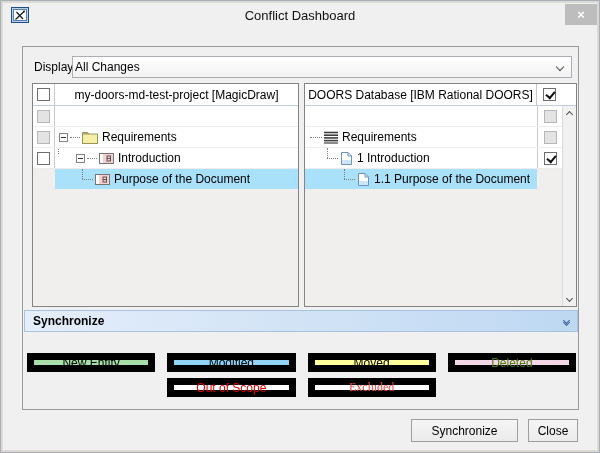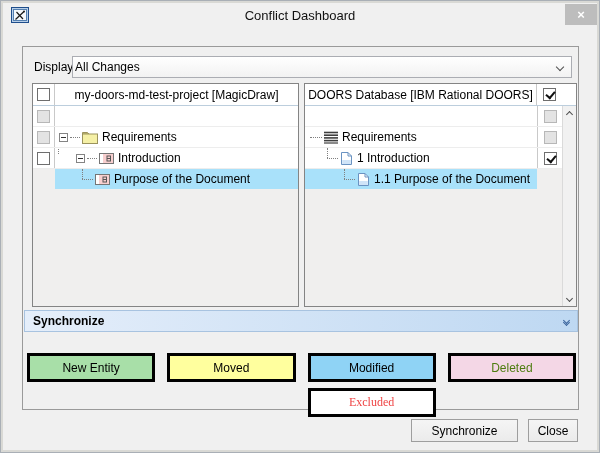--- a/index.html
+++ b/index.html
@@ -60,21 +60,21 @@
   .props{position:absolute;left:1px;top:263px;width:554px;height:22px;
     background:linear-gradient(to right,#e5eefa,#bed8f2);border:1px solid #a8c3e0;
     display:flex;align-items:center;padding:0 8px;}
   .props .plabel{flex:1;font-size:12px;font-weight:bold;color:#000;}
   .dchev{display:flex;flex-direction:column;}
   .dchev .chev{width:5px;height:5px;border-color:#3a649c;border-width:1.5px;}
   .dchev .chev + .chev{margin-top:-3px;}
   
   .legend{position:absolute;left:4px;top:306px;width:549px;display:grid;
     grid-template-columns:repeat(4,1fr);column-gap:12px;row-gap:6px;}
-  .chip{height:29px;border:3px solid #000000;background:#fff;font-size:12px;
+  .chip{height:19px;border:7px solid #000000;background:#fff;font-size:12px;
     display:flex;align-items:center;justify-content:center;}
   .chip.c5{grid-column:2;} .chip.c6{grid-column:3;}
   
   .btn{position:absolute;top:418px;height:23px;background:linear-gradient(#f5f5f5,#ebebeb);
     border:1px solid #9e9e9e;font-size:12px;color:#000;display:flex;align-items:center;justify-content:center;}
   .btn.sync{left:410px;width:107px;}
   .btn.close{left:527px;width:50px;}
 </style>
 </head>
 <body>
@@ -226,23 +226,24 @@
     <div class="props">
       <span class="plabel">Synchronize</span>
       <span class="dchev">
         <span class="chev down"></span>
           <span class="chev down"></span>
       </span>
     </div>
 
     <div class="legend">
       <div class="chip" style="background: rgb(168, 223, 168); color: rgb(0, 0, 0);">New Entity</div>
+      <div class="chip" style="background: rgb(143, 211, 245); color: rgb(0, 0, 0);">Modified</div>
       <div class="chip" style="background: rgb(255, 255, 158); color: rgb(0, 0, 0);">Moved</div>
-      <div class="chip" style="background: rgb(143, 211, 245); color: rgb(0, 0, 0);">Modified</div>
       <div class="chip" style="background: rgb(244, 215, 230); color: #4d7c0f;">Deleted</div>
+      <div class="chip c5" style="background: rgb(255, 255, 255); color: rgb(224, 0, 0);">Out of Scope</div>
       <div class="chip c6" style="background: rgb(255, 255, 255); color: #ef4444; font-family: Liberation Serif, serif;">Excluded</div>
     </div>
   </div>
 
   <div class="btn sync">Synchronize</div>
   <div class="btn close">Close</div>
 
 </div>
 
 </body></html>

